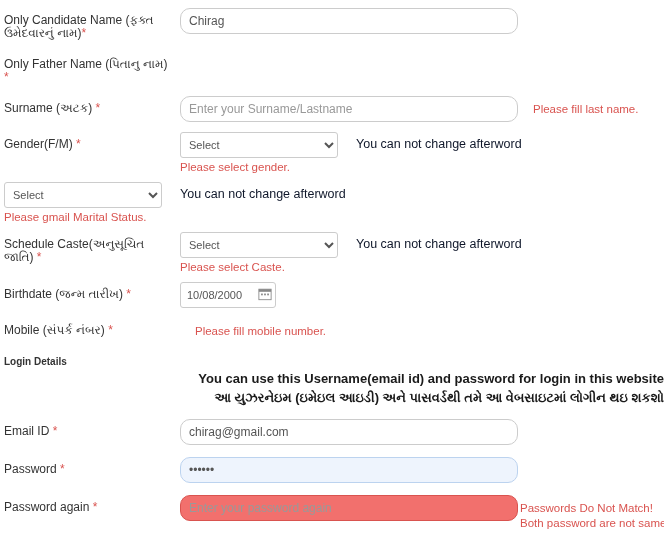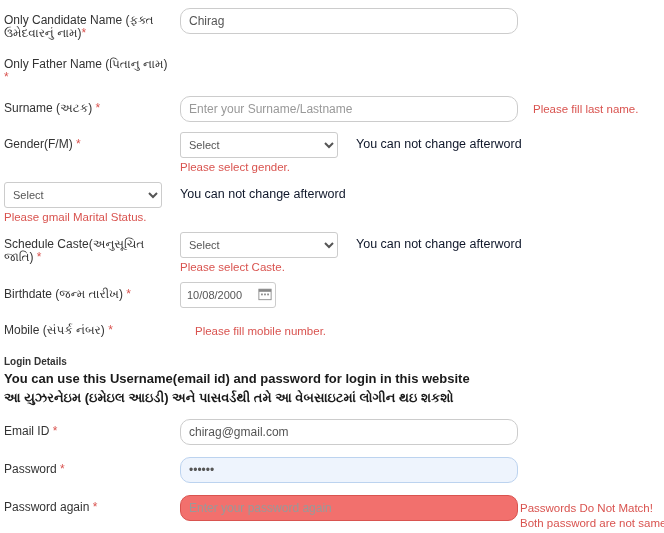--- a/index.html
+++ b/index.html
@@ -111,20 +111,21 @@
     font-size: 10px;
     font-weight: bold;
     color: #333333;
     line-height: 14px;
   }
   .login-details .ld-line {
     font-size: 13px;
     font-weight: bold;
     color: #1a1a1a;
     line-height: 19px;
+    text-align: right;
   }
   .date-wrap { position: relative; display: inline-block; }
   input.date-in {
     width: 96px; height: 26px;
     border: 1px solid #cccccc;
     border-radius: 3px;
     font-size: 11px;
     padding: 3px 20px 3px 6px;
     color: #555555;
     font-family: "Liberation Sans", sans-serif;

